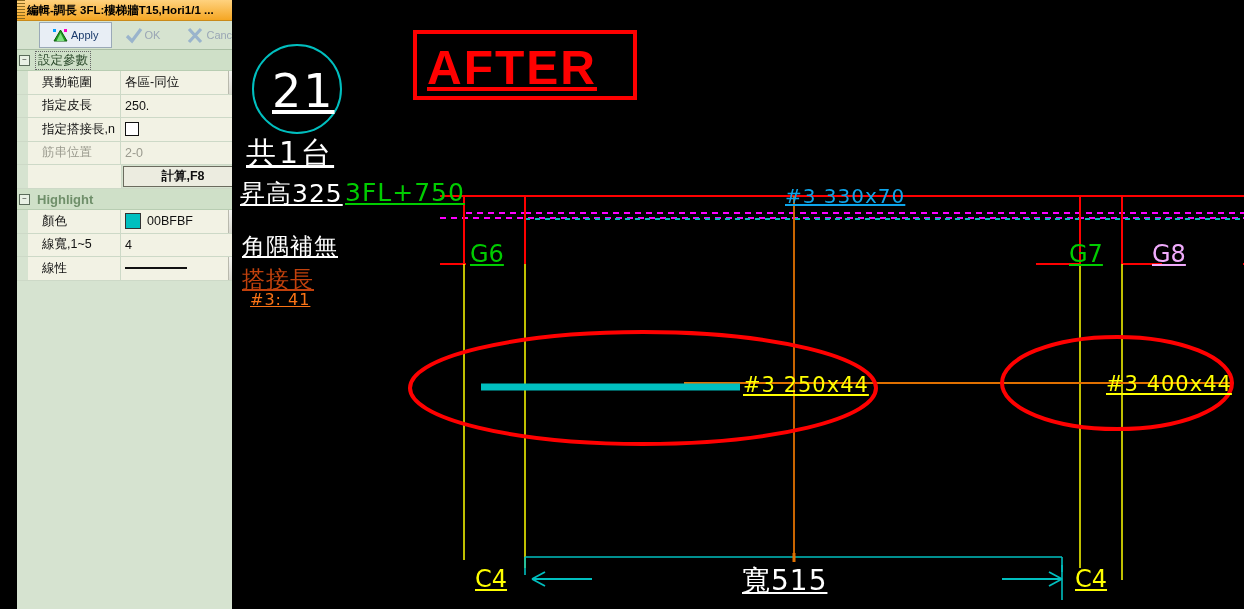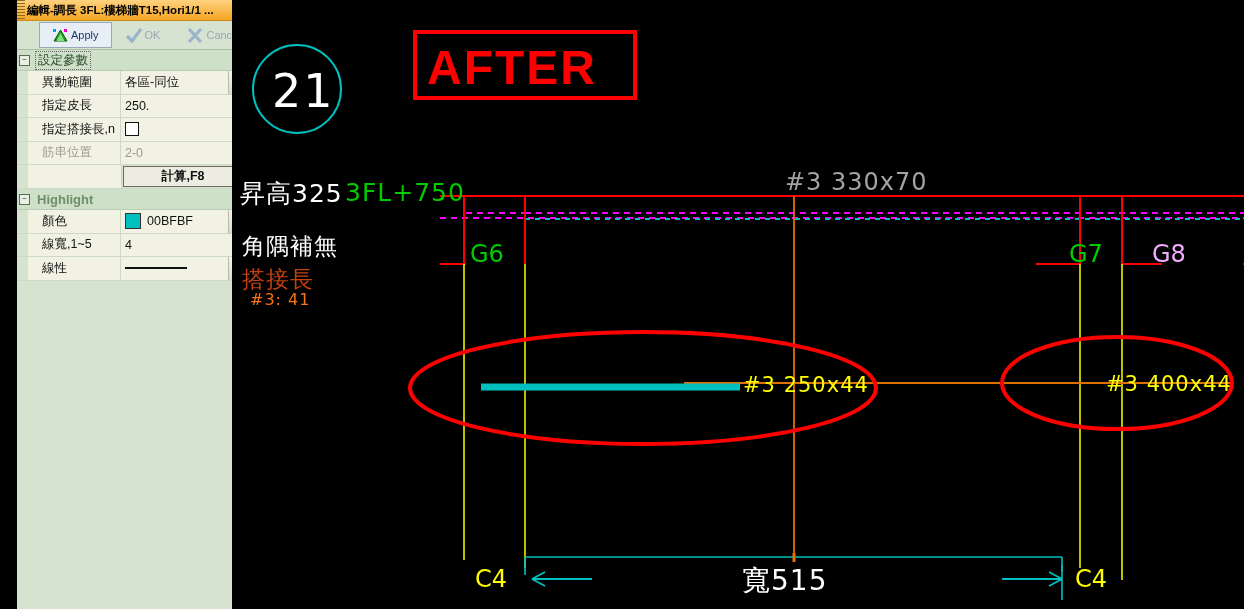--- a/index.html
+++ b/index.html
@@ -89,21 +89,21 @@
     font-size:12.5px;font-weight:bold;color:#111;
   }
   #panelfill{position:absolute;left:0;right:0;top:293px;bottom:0;background:#d6e3d0;}
   #panelscroll{
     position:absolute;right:0;top:20px;width:9px;bottom:0;background:#e9eee6;
     border-left:1px solid #b6c6b1;
   }
   
   #canvas{position:absolute;left:232px;top:0;width:1012px;height:609px;background:#000;}
   #cad{position:absolute;left:0;top:0;width:1012px;height:609px;}
-  .ctxt{position:absolute;white-space:nowrap;font-family:"DejaVu Sans",sans-serif;}
+  .ctxt{position:absolute;white-space:nowrap;font-family:"DejaVu Sans",sans-serif;text-decoration:underline;}
 </style>
 </head>
 <body>
 
 <div id="panel">
 
   <div id="titlebar">
     <div class="grip"></div>
     <div class="ttl">編輯-調長 3FL:樓梯牆T15,Hori1/1 ...</div>
     <div class="x">✕</div>
@@ -266,29 +266,30 @@
     <line x1="300" y1="579" x2="360" y2="579" stroke="#00BFBF" stroke-width="1.8"></line>
     <path d="M300,579 L313,572 M300,579 L313,586" stroke="#00BFBF" stroke-width="1.8" fill="none"></path>
     <line x1="770" y1="579" x2="830" y2="579" stroke="#00BFBF" stroke-width="1.8"></line>
     <path d="M830,579 L817,572 M830,579 L817,586" stroke="#00BFBF" stroke-width="1.8" fill="none"></path>
     <line x1="830" y1="565" x2="830" y2="600" stroke="#00BFBF" stroke-width="1.6"></line>
 
     <line x1="562" y1="553" x2="562" y2="562" stroke="#E07000" stroke-width="3"></line>
   </svg>
 
   <div class="ctxt" style="left:40px;top:64px;font-size:46px;color:#FFFFFF;letter-spacing:2px;">21</div>
+  <div class="ctxt" style="left:14px;top:133px;font-size:30px;color:#FFFFFF;letter-spacing:3px;">共1台</div>
   <div class="ctxt" style="left:8px;top:177px;font-size:25px;color:#FFFFFF;letter-spacing:1px;">昇高325</div>
   <div class="ctxt" style="left:113px;top:178px;font-size:25px;color:#00CC00;letter-spacing:1px;">3FL+750</div>
   <div class="ctxt" style="left:10px;top:231px;font-size:23px;color:#FFFFFF;letter-spacing:1px;">角隅補無</div>
   <div class="ctxt" style="left:10px;top:264px;font-size:23px;color:#c2410c;letter-spacing:1px;">搭接長</div>
   <div class="ctxt" style="left:18px;top:290px;font-size:16px;color:#f97316;letter-spacing:1px;">#3:   41</div>
 
   <div class="ctxt" style="left:195px;top:40px;font-size:48px;font-weight:bold;color:#FF0000;font-family:'Liberation Sans',sans-serif;letter-spacing:2px;">AFTER</div>
 
-  <div class="ctxt" style="left:553px;top:168px;font-size:24px;color:#a3a3a3;letter-spacing:1px;">#3  330x70</div>
+  <div class="ctxt" style="left:553px;top:184px;font-size:20px;color:#0ea5e9;letter-spacing:1px;">#3  330x70</div>
 
   <div class="ctxt" style="left:238px;top:240px;font-size:24px;color:#00CC00;">G6</div>
   <div class="ctxt" style="left:837px;top:240px;font-size:24px;color:#00CC00;">G7</div>
   <div class="ctxt" style="left:920px;top:240px;font-size:24px;color:#f0abfc;">G8</div>
 
   <div class="ctxt" style="left:511px;top:373px;font-size:21px;color:#FFFF00;letter-spacing:1px;">#3  250x44</div>
   <div class="ctxt" style="left:874px;top:372px;font-size:21px;color:#FFFF00;letter-spacing:1px;">#3  400x44</div>
 
   <div class="ctxt" style="left:243px;top:565px;font-size:24px;color:#FFFF00;">C4</div>
   <div class="ctxt" style="left:843px;top:565px;font-size:24px;color:#FFFF00;">C4</div>

